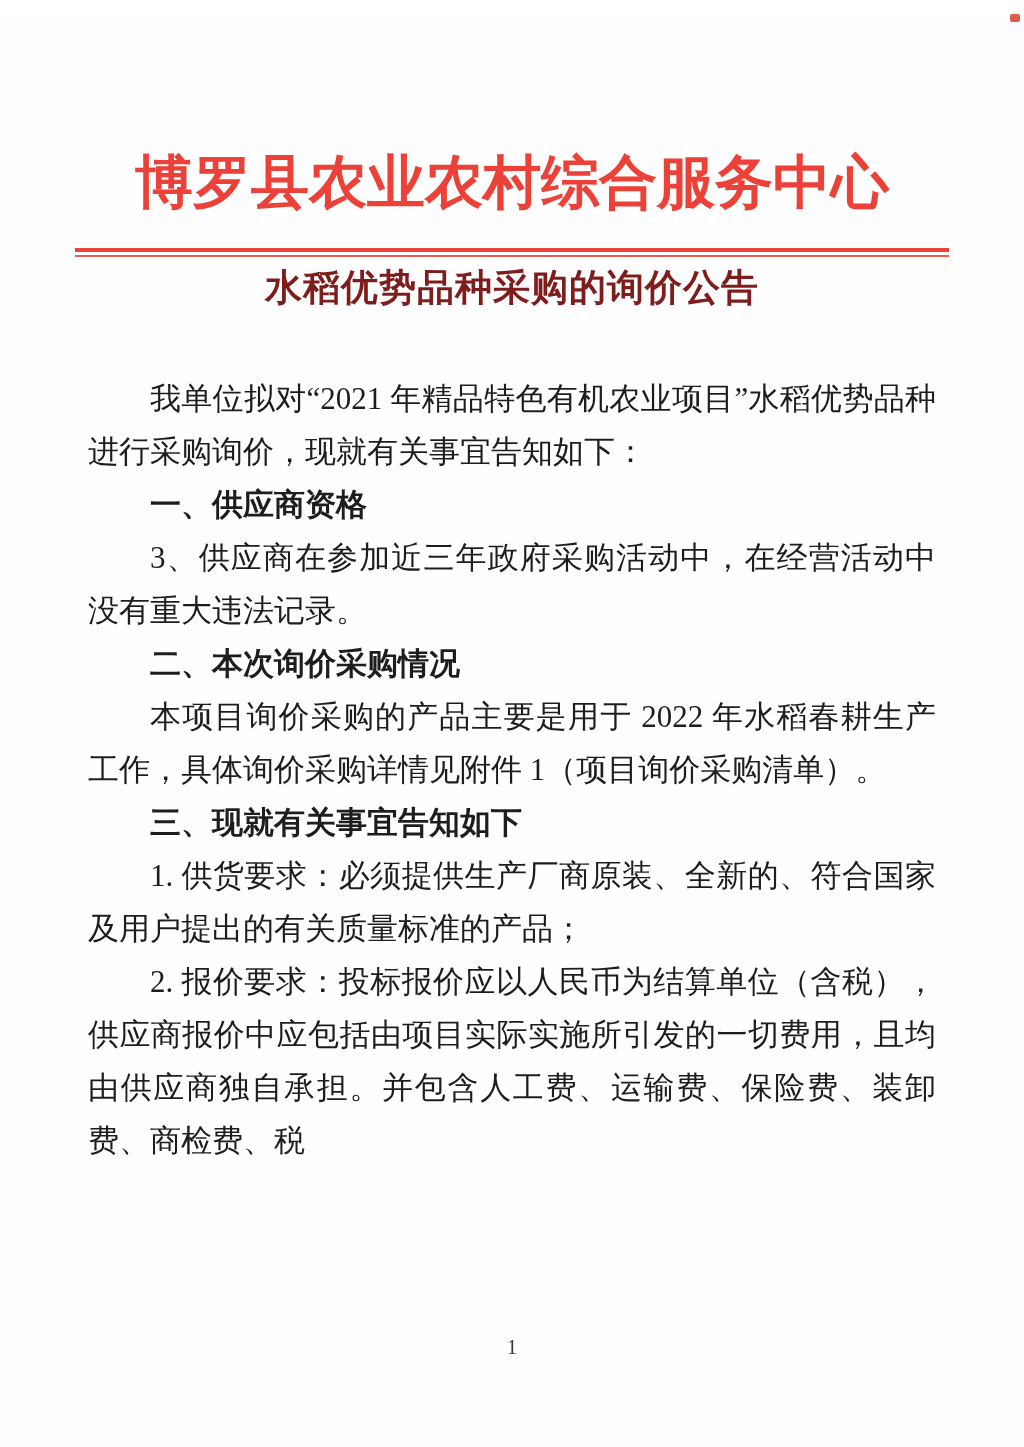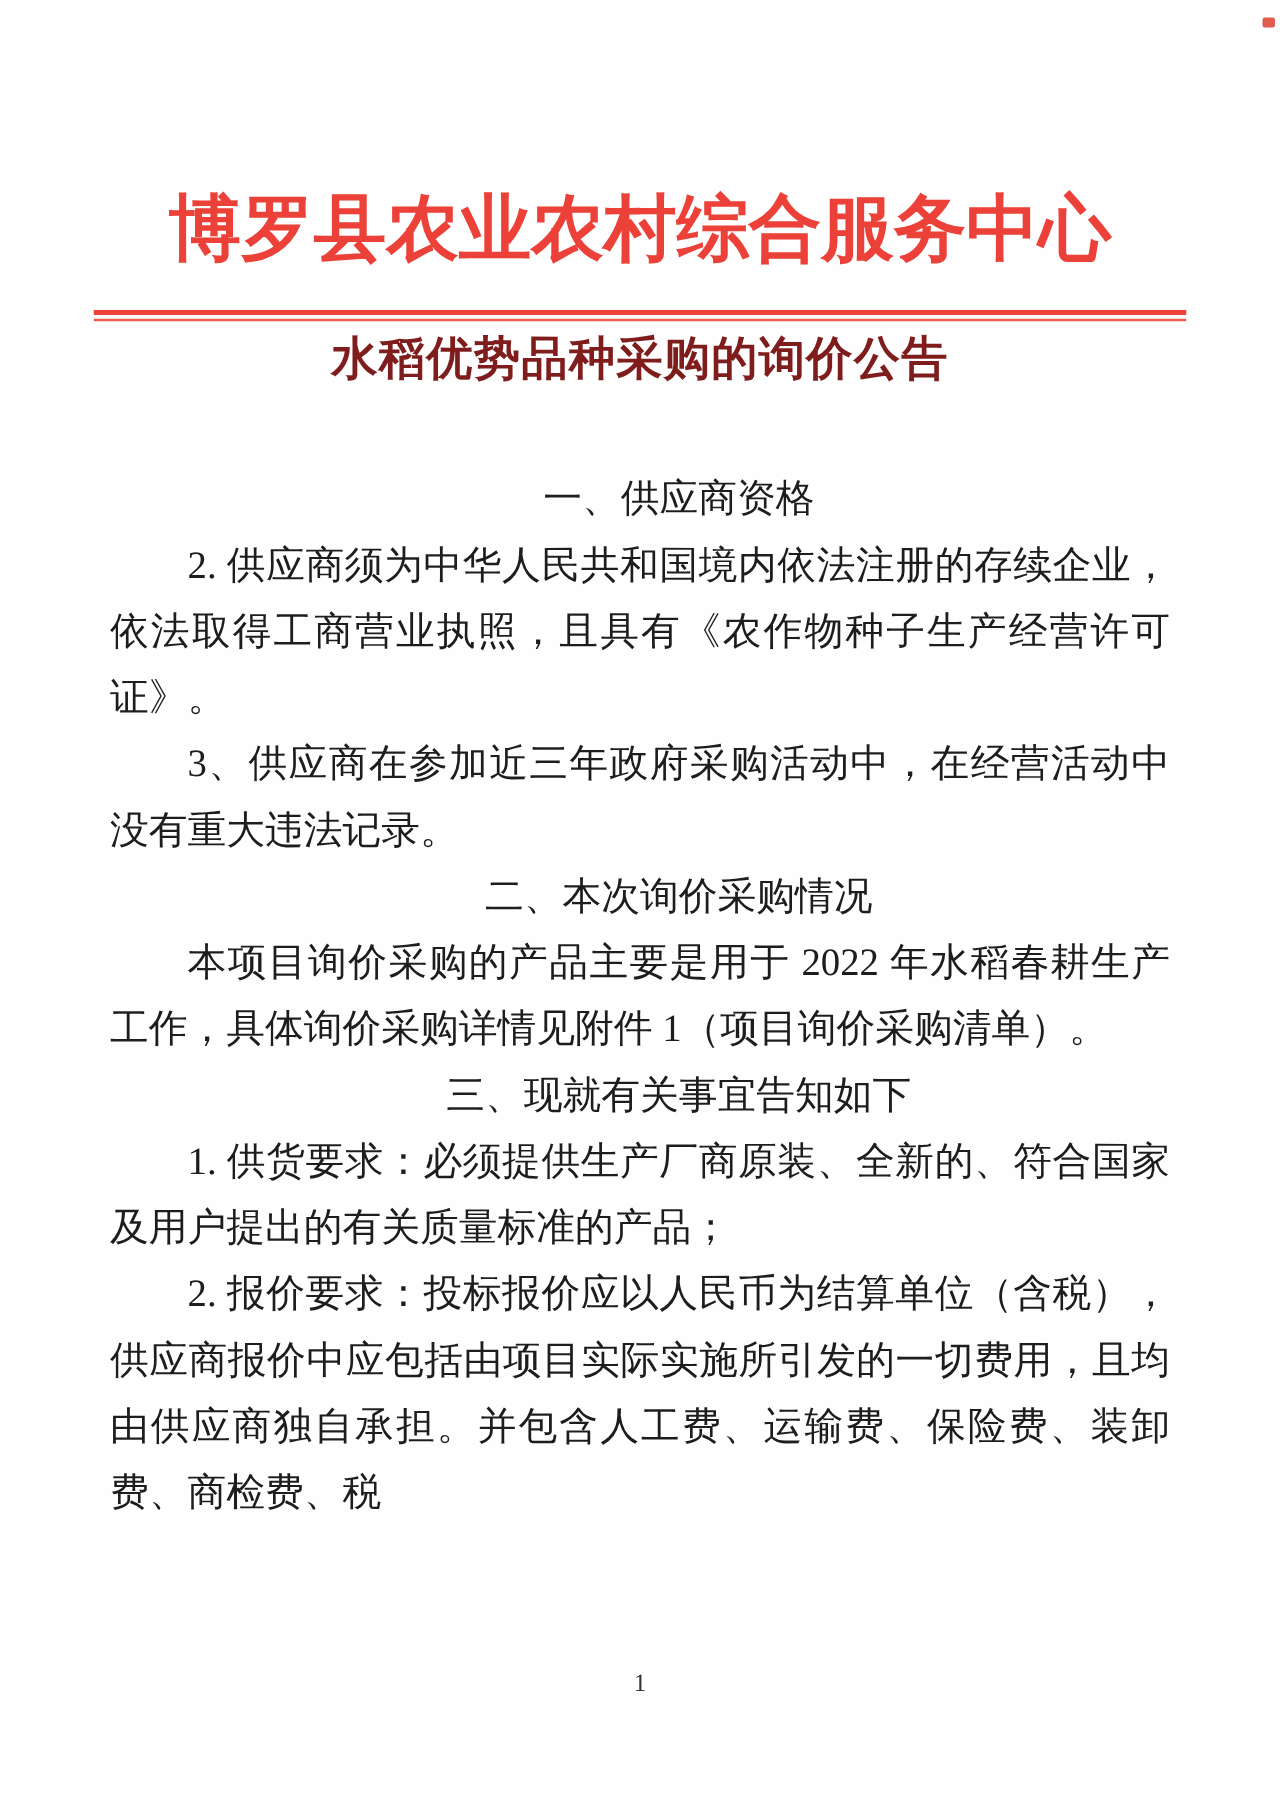--- a/index.html
+++ b/index.html
@@ -68,22 +68,22 @@
     font-size: 31px;
     line-height: 53px;
     text-align: justify;
     text-justify: inter-ideograph;
   }
   .doc-body p {
     margin: 0;
     text-indent: 2em;
   }
   .doc-body p.section-heading {
-    font-weight: 400;
-    text-align: center;
+    font-weight: 700;
+    text-align: left;
   }
   .page-footer {
     position: absolute;
     bottom: 100px;
     left: 0;
     width: 100%;
     text-align: center;
     font-size: 20px;
     color: #333333;
   }
@@ -99,22 +99,22 @@
     <h1 class="org-name">博罗县农业农村综合服务中心</h1>
     <div class="red-divider">
       <div class="line-thick"></div>
       <div class="line-gap"></div>
       <div class="line-thin"></div>
     </div>
     <h2 class="doc-title">水稻优势品种采购的询价公告</h2>
   </div>
 
   <div class="doc-body">
+    <p>我单位拟对“2021 年精品特色有机农业项目”水稻优势品种进行采购询价，现就有关事宜告知如下：</p>
     <p class="section-heading">一、供应商资格</p>
-    <p>2. 供应商须为中华人民共和国境内依法注册的存续企业，依法取得工商营业执照，且具有《农作物种子生产经营许可证》。</p>
     <p>3、供应商在参加近三年政府采购活动中，在经营活动中没有重大违法记录。</p>
     <p class="section-heading">二、本次询价采购情况</p>
     <p>本项目询价采购的产品主要是用于 2022 年水稻春耕生产工作，具体询价采购详情见附件 1（项目询价采购清单）。</p>
     <p class="section-heading">三、现就有关事宜告知如下</p>
     <p>1. 供货要求：必须提供生产厂商原装、全新的、符合国家及用户提出的有关质量标准的产品；</p>
     <p>2. 报价要求：投标报价应以人民币为结算单位（含税），供应商报价中应包括由项目实际实施所引发的一切费用，且均由供应商独自承担。并包含人工费、运输费、保险费、装卸费、商检费、税</p>
   </div>
 
   <div class="page-footer">
     <span>1</span>

